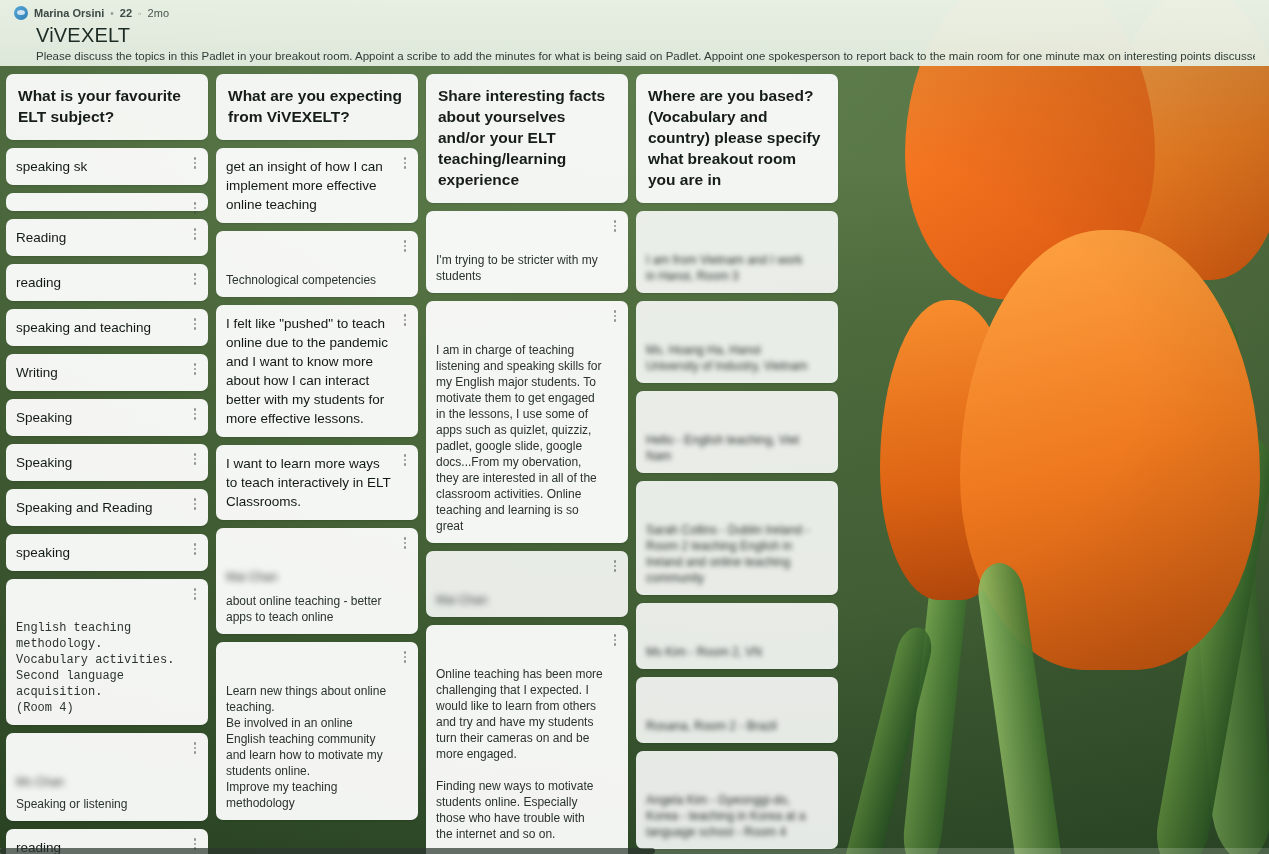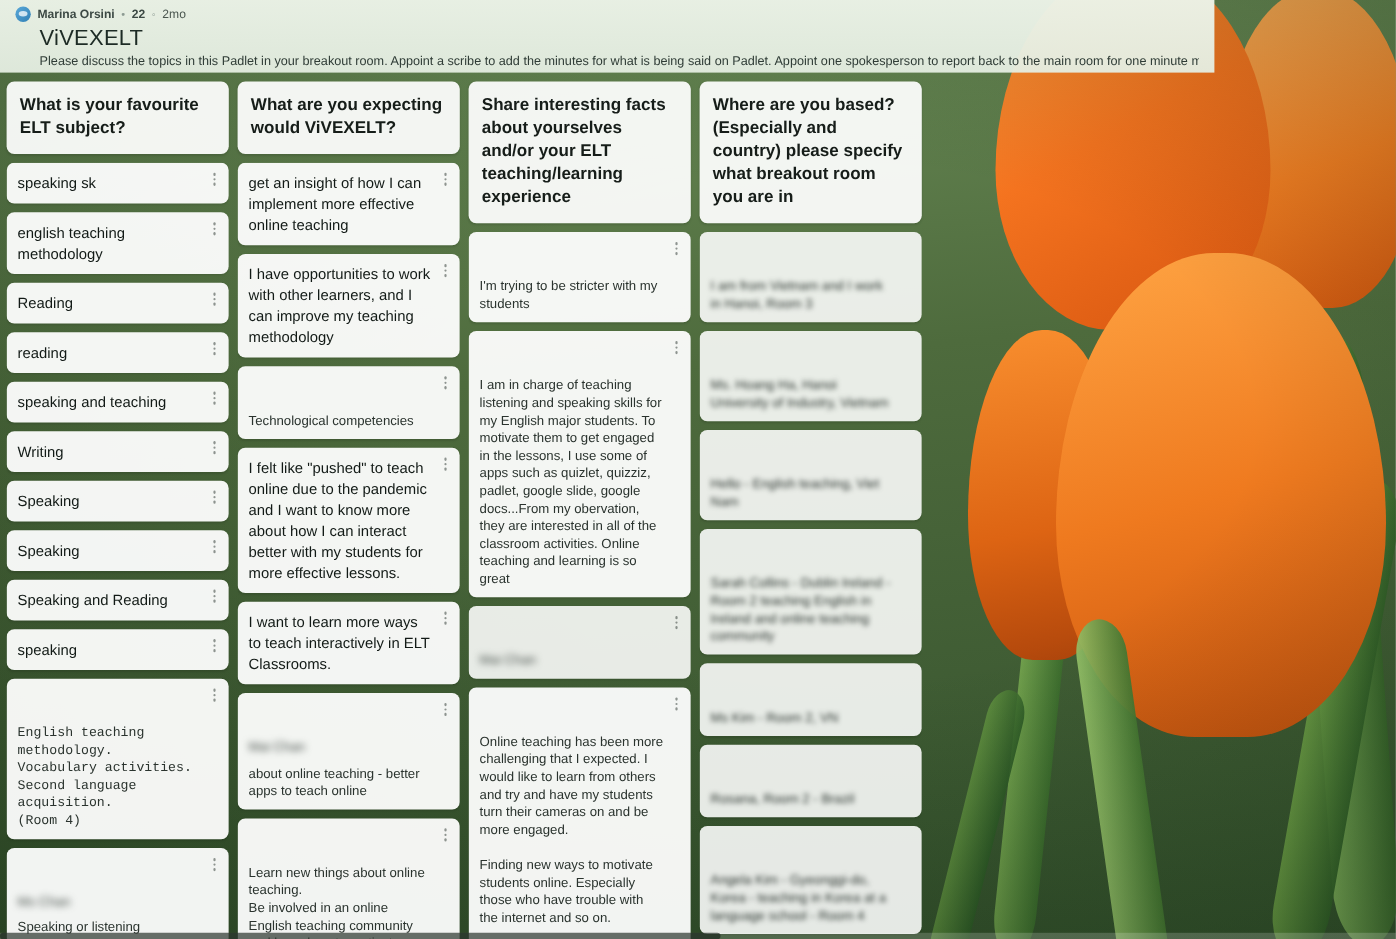--- a/index.html
+++ b/index.html
@@ -54,21 +54,21 @@
         background: linear-gradient(90deg, rgba(135,185,95,0.85), rgba(55,100,42,0.95)); }
   .l5 { left: 840px; top: 620px; width: 34px; height: 260px; transform: rotate(14deg);
         background: linear-gradient(90deg, rgba(100,150,65,0.8), rgba(45,90,38,0.9)); }
   .vignette {
     position:absolute; inset:0;
     background: radial-gradient(ellipse at 60% 45%, rgba(0,0,0,0) 35%, rgba(10,30,10,0.35) 100%);
   }
 
   
   .header {
-    position: absolute; left: 0; top: 0; width: 1104px; height: 66px;
+    position: absolute; left: 0; top: 0; width: 1269px; height: 66px;
     z-index: 5;
     background: linear-gradient(180deg, rgba(236,243,232,0.97) 0%, rgba(229,238,226,0.95) 100%);
     padding: 4px 14px 0 14px;
   }
   .hdr-meta {
     display: flex; align-items: center; gap: 6px;
     font-size: 11.5px; color: #43504a; height: 18px;
   }
   .avatar {
     width: 14px; height: 14px; border-radius: 50%;
@@ -195,21 +195,20 @@
       <div class="col-body">
         <div class="card">
           <div class="txt">speaking sk</div>
           <div class="kebab">
               <i></i>
               <i></i>
               <i></i>
             </div>
         </div>
         <div class="card">
-          <div class="txt">english teaching methodology</div>
           <div class="kebab">
               <i></i>
               <i></i>
               <i></i>
             </div>
         </div>
         <div class="card">
           <div class="txt">Reading</div>
           <div class="kebab">
               <i></i>
@@ -306,32 +305,24 @@
           <div class="kebab">
               <i></i>
               <i></i>
               <i></i>
             </div>
         </div>
       </div>
     </div>
 
     <div class="column col2">
-      <div class="col-head">What are you expecting would ViVEXELT?</div>
+      <div class="col-head">What are you expecting from ViVEXELT?</div>
       <div class="col-body">
         <div class="card">
           <div class="txt">get an insight of how I can implement more effective online teaching</div>
-          <div class="kebab">
-              <i></i>
-              <i></i>
-              <i></i>
-            </div>
-        </div>
-        <div class="card">
-          <div class="txt">I have opportunities to work with other learners, and I can improve my teaching methodology</div>
           <div class="kebab">
               <i></i>
               <i></i>
               <i></i>
             </div>
         </div>
         <div class="card small">
           <div class="txt">Technological competencies</div>
           <div class="kebab">
               <i></i>
@@ -423,21 +414,21 @@
               <i></i>
               <i></i>
               <i></i>
             </div>
         </div>
 
       </div>
     </div>
 
     <div class="column col4">
-      <div class="col-head">Where are you based? (Especially and country) please specify what breakout room you are in</div>
+      <div class="col-head">Where are you based? (Vocabulary and country) please specify what breakout room you are in</div>
       <div class="col-body">
         <div class="card small" style="min-height:52px;">
           <div class="txt blur2">I am from Vietnam and I work in Hanoi, Room 3</div>
         </div>
         <div class="card small" style="min-height:52px;">
           <div class="txt blur2">Ms. Hoang Ha, Hanoi University of Industry, Vietnam</div>
         </div>
         <div class="card small" style="min-height:50px;">
           <div class="txt blur2">Hello - English teaching, Viet Nam</div>
         </div>

